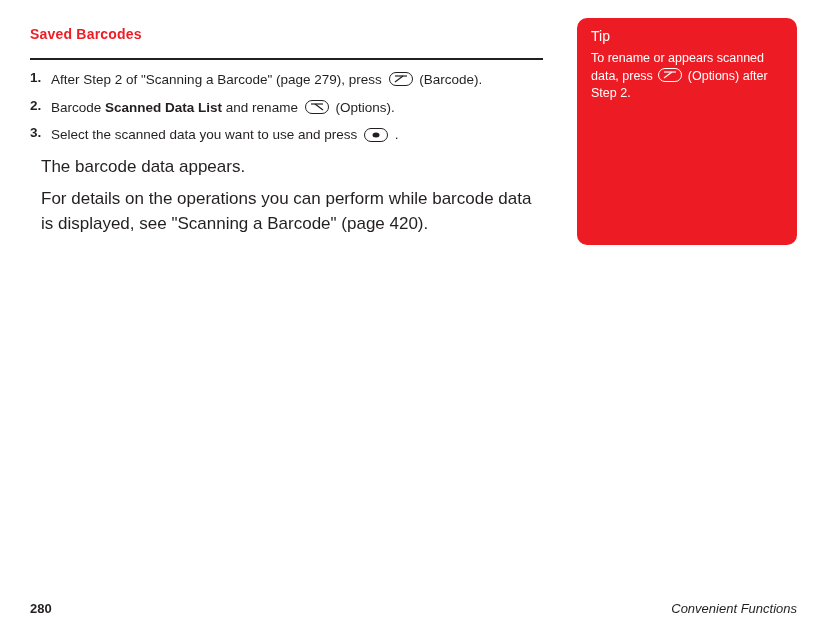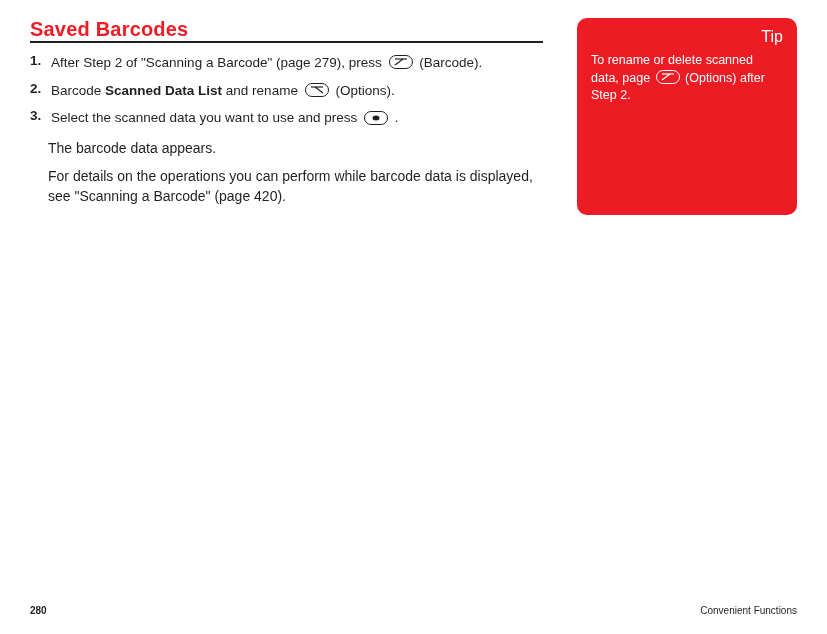--- a/index.html
+++ b/index.html
@@ -19,24 +19,25 @@
       display: flex;
       gap: 34px;
     }
     .left-col {
       flex: 1;
       min-width: 0;
     }
     .heading {
       color: #ee1c25;
       font-weight: bold;
-      font-size: 20px;
+      font-size: 14px;
       letter-spacing: 0.2px;
       font-stretch: condensed;
-      padding-bottom: 0;
+      padding-bottom: 16px;
+      margin-top: 8px;
     }
     .rule {
       height: 2px;
       background: #231f20;
       margin-bottom: 10px;
     }
     .steps {
       list-style: none;
     }
     .steps li {
@@ -60,67 +61,68 @@
       display: inline-block;
       vertical-align: middle;
       margin: 0 3px;
       position: relative;
       top: -1px;
     }
     .key svg {
       display: block;
     }
     .result-text {
-      margin-left: 18px;
+      margin-left: 11px;
       margin-top: 10px;
-      font-size: 14px;
+      font-size: 17px;
       color: #231f20;
       line-height: 1.45;
       max-width: 495px;
     }
     .result-text p {
       margin-bottom: 8px;
     }
     .tip-box {
       background: #ed1c24;
       border-radius: 10px;
       width: 220px;
       padding: 10px 14px 14px 14px;
       color: #fff;
       flex-shrink: 0;
       margin-top: 0;
     }
     .tip-title {
-      text-align: right;
-      font-size: 16px;
+      text-align: left;
+      font-size: 14px;
       font-weight: normal;
       margin-bottom: 6px;
     }
     .tip-body {
       font-size: 12.5px;
       line-height: 1.4;
     }
     .tip-body .key {
       margin: 0 2px;
     }
     .footer {
       position: absolute;
       bottom: 18px;
       left: 30px;
       right: 30px;
       display: flex;
       justify-content: space-between;
-      font-size: 10px;
+      font-size: 13px;
       color: #231f20;
       border-top: 0;
     }
     .footer-page {
       font-weight: bold;
     }
     .footer-section {
+      font-style: italic;
     }
   </style>
 </head>
 <body>
 
 <div class="main-content">
   <div class="left-col">
 
     <div class="heading">Saved Barcodes</div>
     <div class="rule"></div>
@@ -176,21 +178,21 @@
     <div class="result-text">
       <p>The barcode data appears.</p>
       <p>For details on the operations you can perform while barcode data is displayed, see "Scanning a Barcode" (page 420).</p>
     </div>
 
   </div>
 
   <div class="tip-box">
     <div class="tip-title">Tip</div>
     <div class="tip-body">
-      <span>To rename or delete scanned data, page </span>
+      <span>To rename or appears scanned data, press </span>
       <span class="key">
         <svg width="24" height="14" viewBox="0 0 24 14">
           <rect x="0.5" y="0.5" width="23" height="13" rx="6.5" ry="6.5" fill="none" stroke="#fff" stroke-width="1"></rect>
           <line x1="6" y1="4" x2="18" y2="4" stroke="#fff" stroke-width="1.2"></line>
           <line x1="6" y1="10" x2="14" y2="4" stroke="#fff" stroke-width="1.2"></line>
         </svg>
       </span>
       <span> (Options) after Step 2.</span>
     </div>
   </div>

